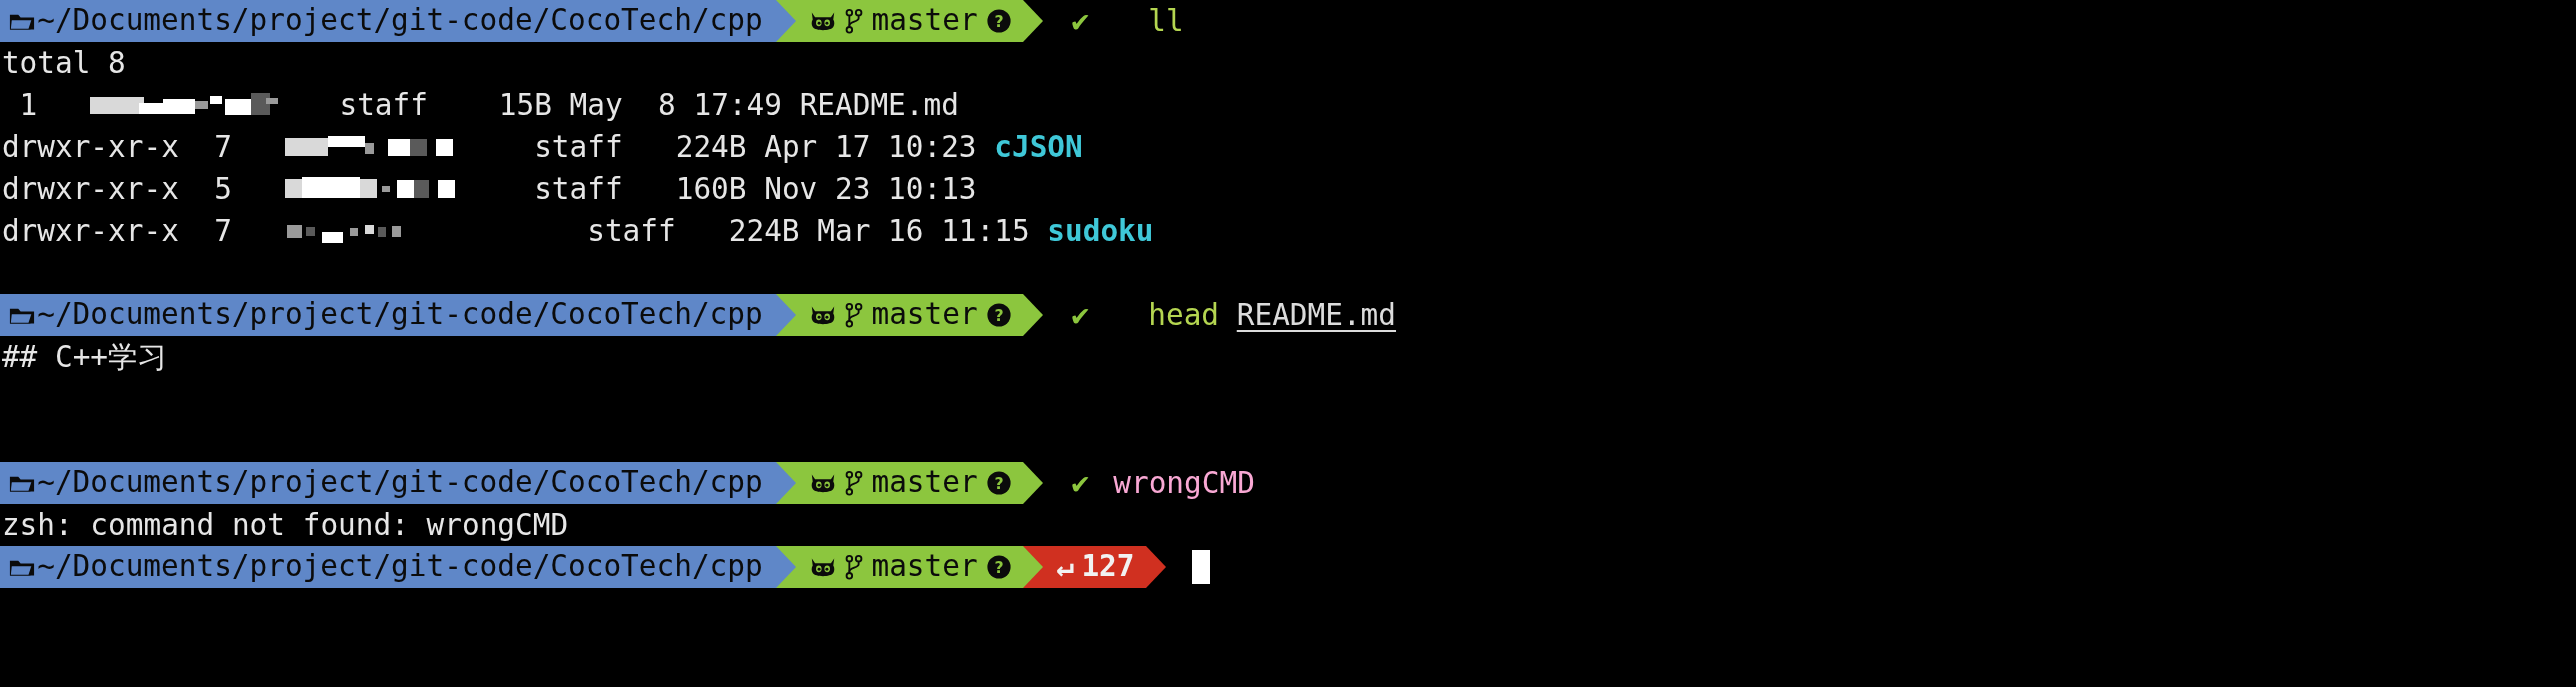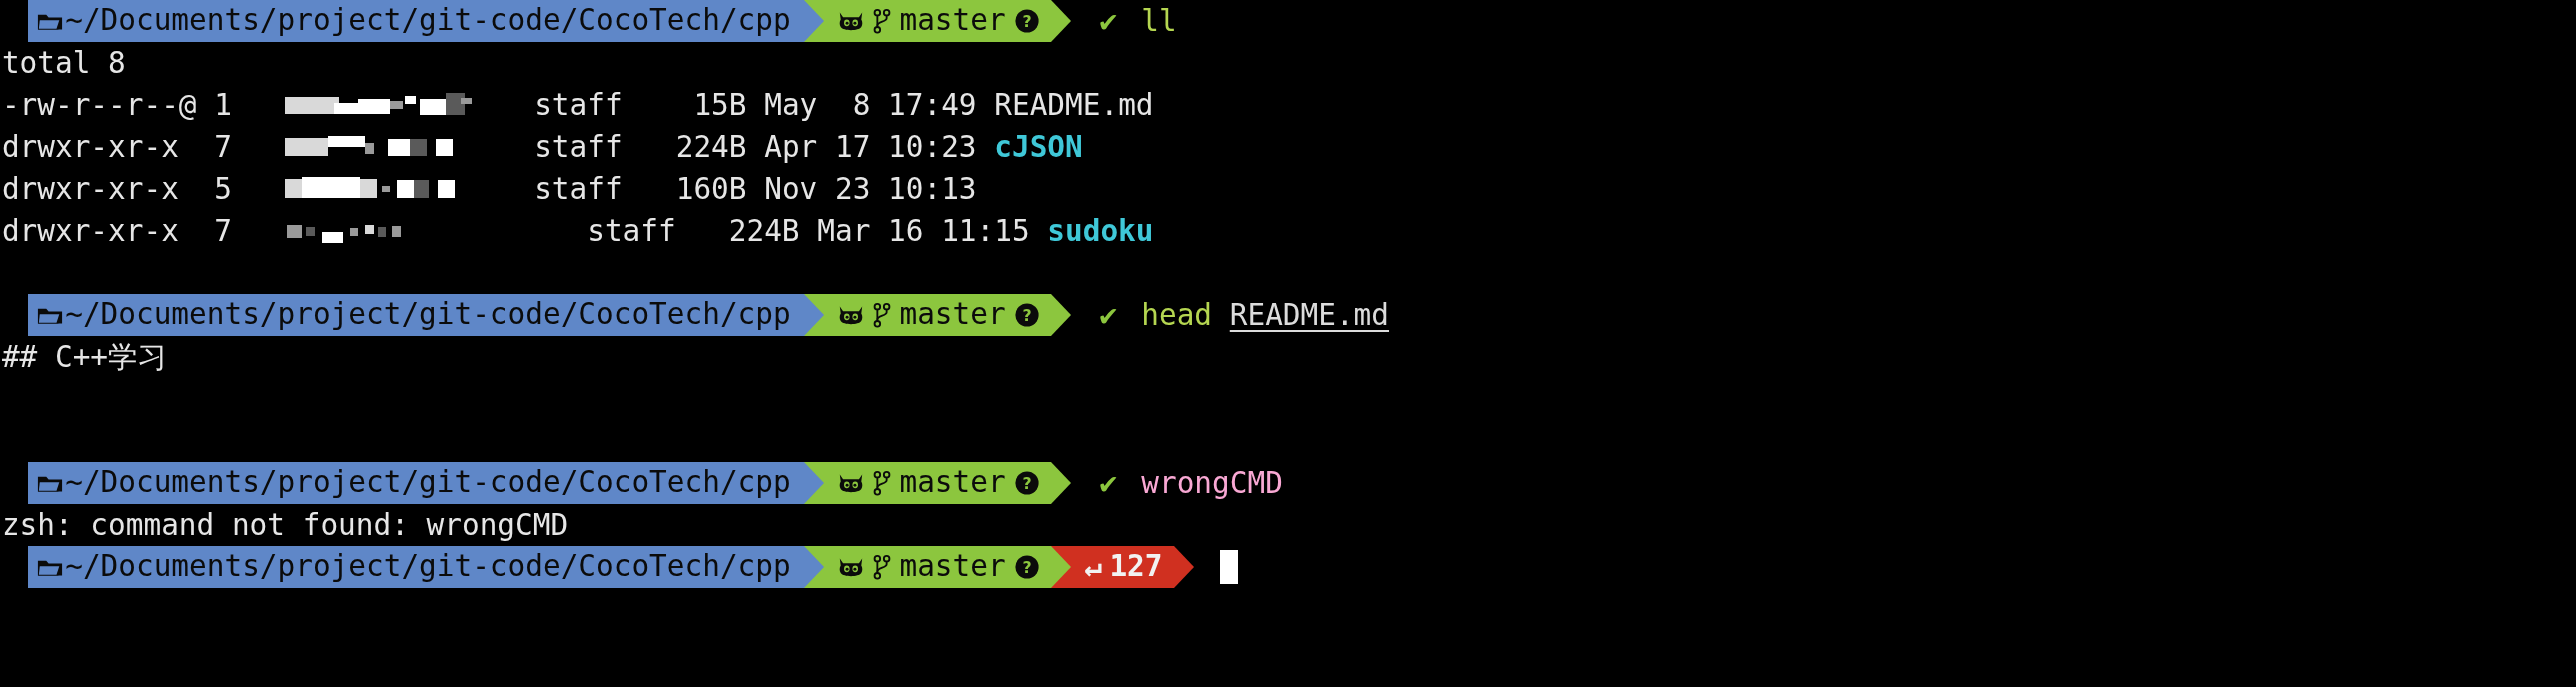--- a/index.html
+++ b/index.html
@@ -48,21 +48,20 @@
     font-size: 29.4px;
     line-height: 1;
     position: relative;
   }
   .seg-path {
     background: #5f87c8;
     color: #0b0b0b;
     padding-left: 9.3px;
     padding-right: 13px;
     font-weight: 500;
-    margin-left: 28px;
   }
   .arrow {
     width: 0;
     height: 0;
     border-top: 21px solid transparent;
     border-bottom: 21px solid transparent;
     flex: 0 0 auto;
   }
   
   .arrow-path-git {
@@ -140,21 +139,21 @@
   }
 
   .cmd {
     padding-left: 24px;
     font-size: 29.4px;
     display: flex;
     align-items: center;
     height: 42px;
     white-space: pre;
   }
-  .cmd-green { color: #b5d651; }
+  .cmd-green { color: #b5d651; margin-left: 35px; }
   .cmd-red   { color: #f9a8d4; }
   .cmd-arg   { color: #dcdcdc; text-decoration: underline; text-underline-offset: 4.7px; }
   .cmd-sp    { color: transparent; }
 
   
   .out {
     font-size: 29.4px;
     color: #e6e6e6;
     padding-left: 1.9px;
     white-space: pre;
@@ -236,21 +235,20 @@
     <div class="arrow arrow-git-end"></div>
     <div class="okmark">✔</div>
     <div class="cmd">
       <span class="cmd-green">ll</span>
     </div>
   </div>
 
   <div class="out"><span>total 8</span></div>
 
   <div class="out">
-    <span>-rw-r--r--@</span>
     <span> </span>
     <span>1</span>
     <span>   </span>
     <span class="redact">
       <i class="d1" style="left:0px;top:3.7px;width:54px;height:17px;"></i>
       <i style="left:49px;top:10.3px;width:24px;height:11.2px;"></i>
       <i style="left:73px;top:5.6px;width:32px;height:15px;"></i>
       <i class="d2" style="left:105px;top:8.4px;width:13px;height:7.5px;"></i>
       <i style="left:120px;top:2.8px;width:11.2px;height:8.4px;"></i>
       <i style="left:135px;top:5.6px;width:28px;height:16px;"></i>

